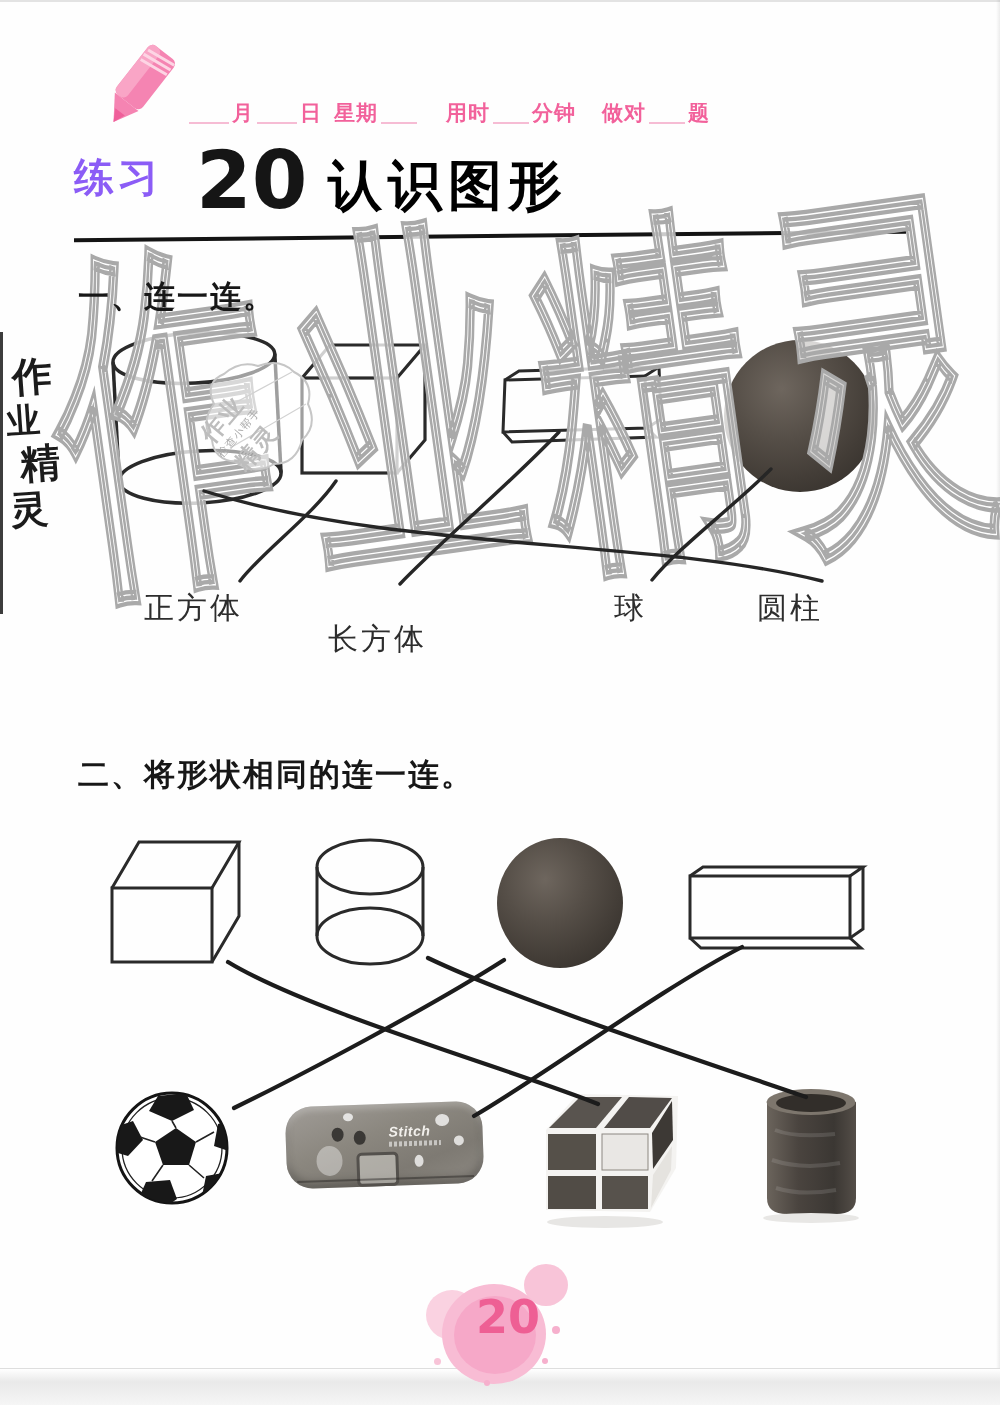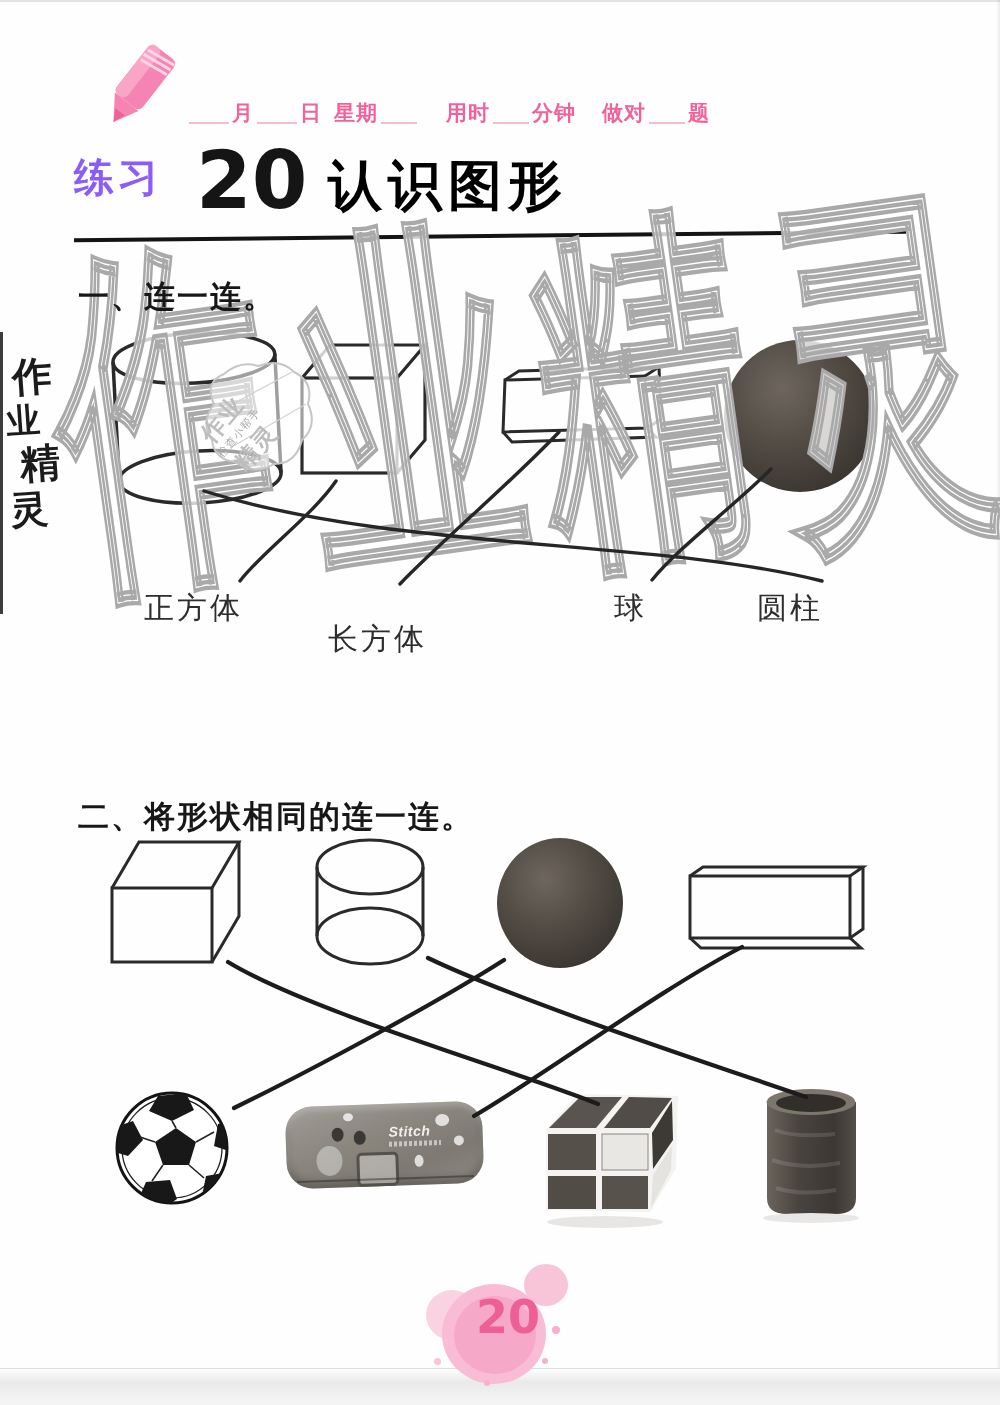--- a/index.html
+++ b/index.html
@@ -25,21 +25,21 @@
 
   
   .title-prefix{left:74px;top:150px;font-size:40px;font-weight:700;letter-spacing:4px;color:#8b5cf6;}
   .title-num{left:196px;top:134px;font-size:80px;font-weight:800;color:#151515;font-family:"DejaVu Sans",sans-serif;}
   .title-name{left:328px;top:150px;font-size:54px;font-weight:900;letter-spacing:6px;color:#000000;}
   .title-rule{left:74px;top:234px;width:832px;height:4px;background:#141414;transform:rotate(-0.6deg);}
 
   
   .sec-head{font-size:31px;font-weight:800;letter-spacing:2px;color:#171717;z-index:7;}
   .s1-head{left:78px;top:276px;}
-  .s2-head{left:78px;top:796px;}
+  .s2-head{left:78px;top:754px;}
   .shape-lbl{font-size:30px;letter-spacing:3px;color:#2d2d2d;z-index:7;}
 
   
   .wm{z-index:4;font-weight:800;font-size:212px;line-height:1;
       color:rgba(255,255,255,0.78);
       -webkit-text-stroke:2.5px #a9a9a9;
       transform-origin:top left;transform:rotate(-8deg) scaleY(1.72);
       pointer-events:none;}
   .hand{z-index:7;width:70px;left:12px;top:352px;display:flex;flex-direction:column;
         color:#1b1b1b;font-size:40px;font-weight:600;line-height:1.18;}

